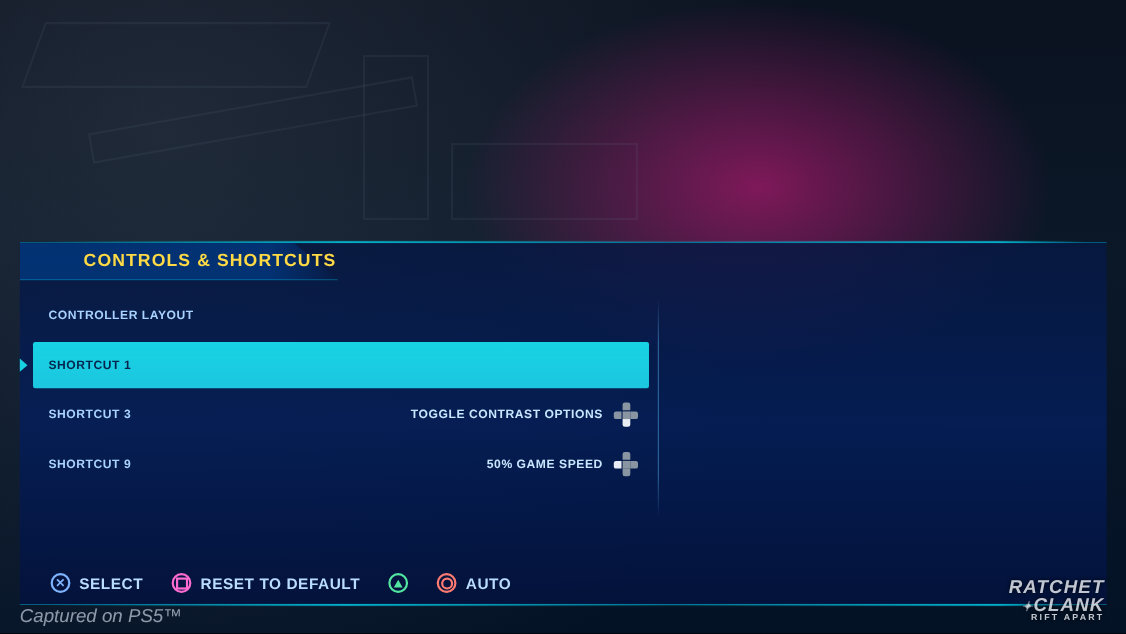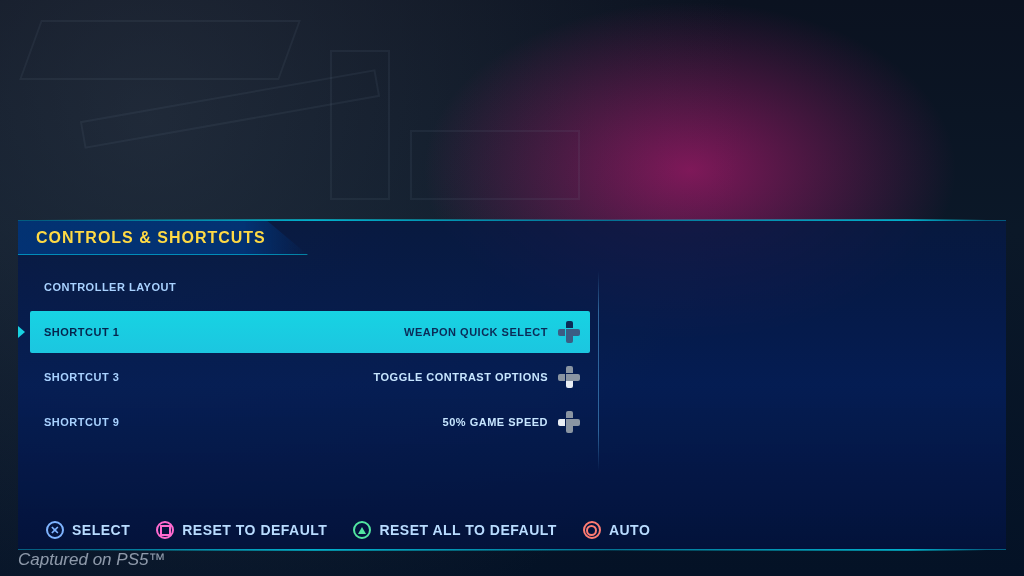--- a/index.html
+++ b/index.html
@@ -35,21 +35,21 @@
     position:relative; height:34px; display:flex; align-items:center;
     padding:0 18px;
   }
   .titlebar .chip{
     position:absolute; left:0; top:0; bottom:0; width:290px;
     background:linear-gradient(90deg, rgba(2,52,120,.9) 0%, rgba(2,52,120,.9) 78%, rgba(2,52,120,0) 100%);
     clip-path:polygon(0 0, 86% 0, 100% 100%, 0 100%);
     border-bottom:1px solid rgba(0,230,255,.5);
   }
   .titlebar h1{
-    position:relative; z-index:2; color:#ffda44; font-size:16px; letter-spacing:1px; font-weight:700; white-space:nowrap;
+    position:relative; z-index:2; color:#ffda44; font-size:16px; letter-spacing:1px; font-weight:700; white-space:nowrap;margin-left:40px;
   }
 
   .body{ display:flex; height:calc(100% - 34px - 38px); }
   .left{ width:580px; padding:8px 0 0 0; }
   .right{ flex:1; padding:18px 8px 0 18px; position:relative; color:#c8e8ff; font-size:14.5px;}
   .divider{ position:absolute; left:0; top:16px; bottom:40px; width:1px;
     background:linear-gradient(180deg, rgba(80,160,220,0), rgba(80,160,220,.55) 20%, rgba(80,160,220,.55) 80%, rgba(80,160,220,0));}
   .gear{ display:inline-block; vertical-align:middle; margin-right:12px; opacity:.85; color:#9fd6ff;}
   .gear svg{width:18px;height:18px;display:block}
   .desc{display:flex; align-items:flex-start; line-height:1.4}
@@ -129,30 +129,20 @@
     </div>
 
     <div class="body">
       <div class="left" id="menu-left">
           <div class="row">
             <span>CONTROLLER LAYOUT</span>
             <span class="val"></span>
           </div>
           <div class="row selected">
             <span>SHORTCUT 1</span>
-            <span class="val">
-              <span>WEAPON QUICK SELECT</span>
-              <span class="dpad">
-                <span class="u hi"></span>
-                <span class="d"></span>
-                <span class="l"></span>
-                <span class="r"></span>
-                <span class="c"></span>
-              </span>
-            </span>
           </div>
           <div class="row">
             <span>SHORTCUT 3</span>
             <span class="val">
               <span>TOGGLE CONTRAST OPTIONS</span>
               <span class="dpad">
                 <span class="u"></span>
                 <span class="d hi"></span>
                 <span class="l"></span>
                 <span class="r"></span>
@@ -184,23 +174,27 @@
       <div class="hint">
         <span class="psbtn cross"></span>
         <span>SELECT</span>
       </div>
       <div class="hint">
         <span class="psbtn square"></span>
         <span>RESET TO DEFAULT</span>
       </div>
       <div class="hint">
         <span class="psbtn triangle"></span>
-        <span>RESET ALL TO DEFAULT</span>
       </div>
       <div class="hint">
         <span class="psbtn circle"></span>
         <span>AUTO</span>
       </div>
     </div>
   </div>
 
   <div class="capture">Captured on PS5™</div>
+  <div class="logo">
+    <div class="l1">RATCHET</div>
+    <div class="l2"><span style="font-size:12px">✦</span><span>CLANK</span></div>
+    <div class="l3">RIFT APART</div>
+  </div>
 </div>
 
 </body></html>

